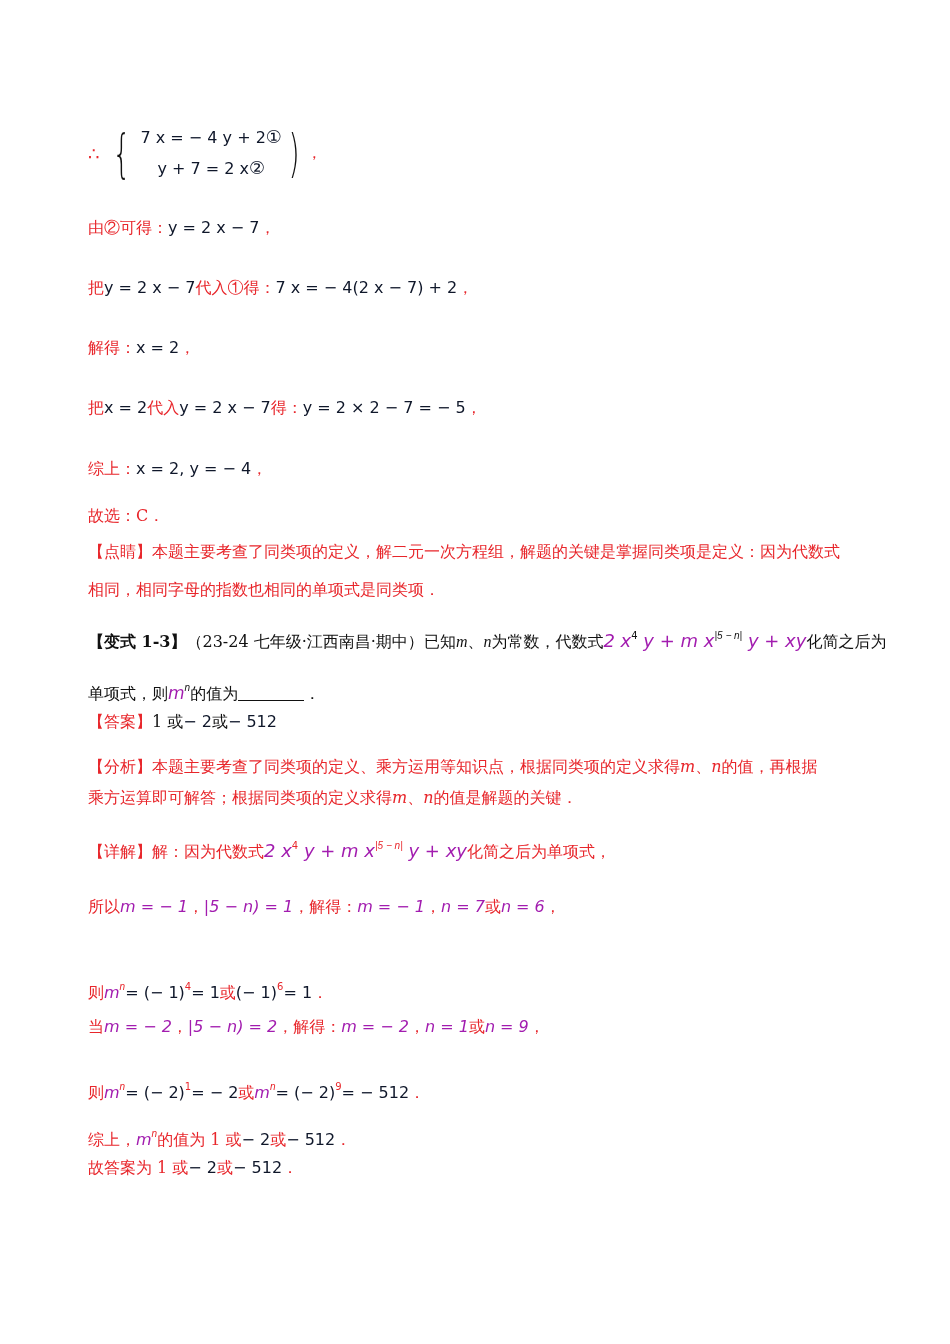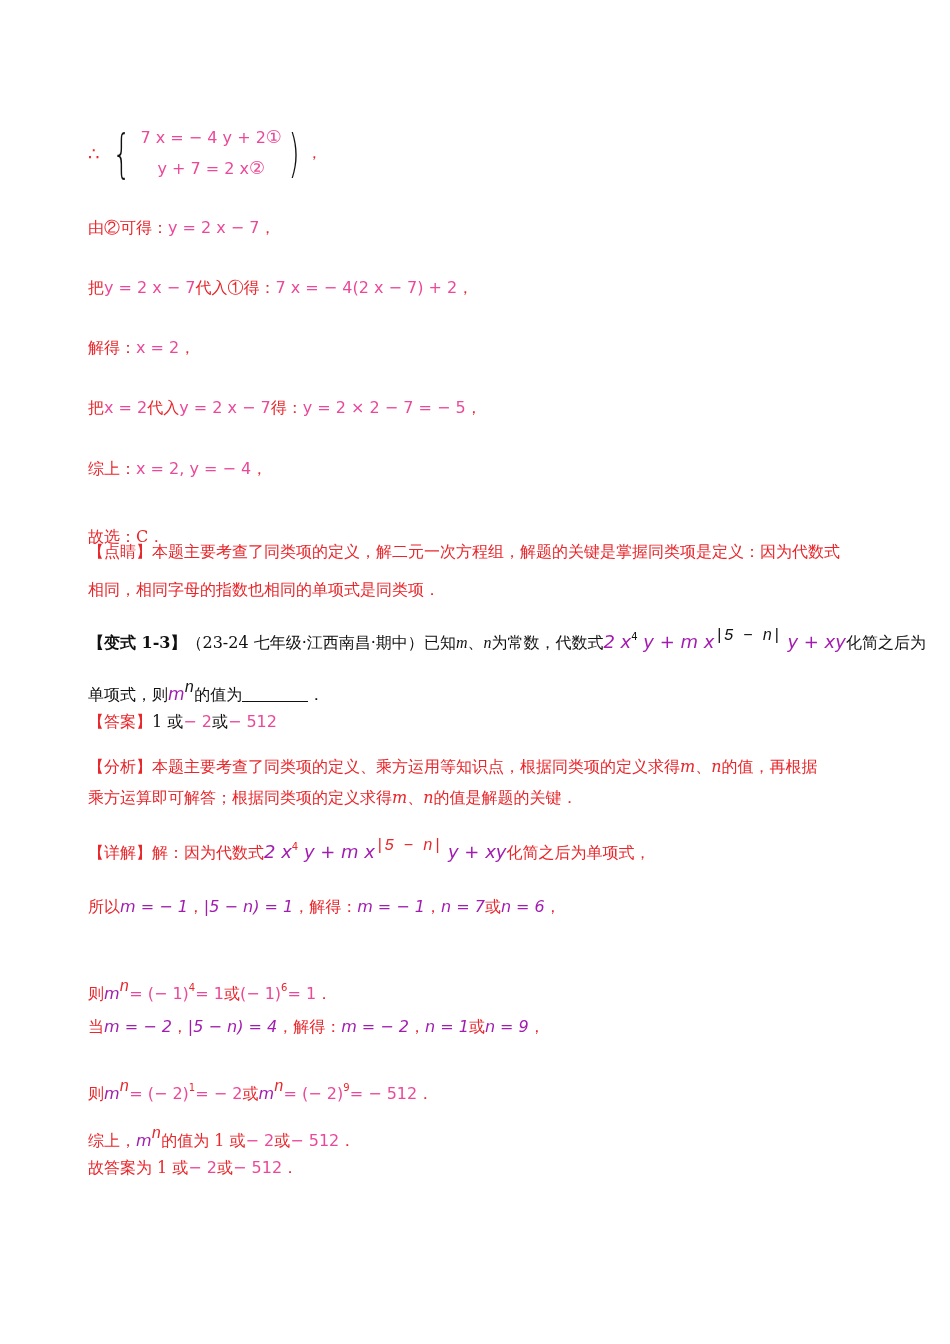--- a/index.html
+++ b/index.html
@@ -1,24 +1,24 @@
 <!DOCTYPE html>
 <html><head>
 <meta charset="utf-8">
 <style>
   html, body { margin: 0; padding: 0; background: #ffffff; }
   body { width: 950px; height: 1344px; position: relative; overflow: hidden;
          font-family: "DejaVu Serif", "Liberation Serif", serif; font-size: 16px; color: #000; }
   .line { position: absolute; left: 88px; white-space: nowrap; line-height: 22px; }
   .red { color: #e8262b; }
   .blk { color: #111; }
-  .m { font-family: "DejaVu Sans", "Liberation Sans", sans-serif; color: #ec4899; font-size: 16px; }
+  .m { font-family: "DejaVu Sans", "Liberation Sans", sans-serif; color: #0f172a; font-size: 16px; }
   .mi { font-style: italic; font-family: "DejaVu Sans", "Liberation Sans", sans-serif; color: #a21caf; }
   .sup { font-size: 10px; vertical-align: 8px; font-family: "DejaVu Sans", sans-serif; }
-  .supi { font-size: 16px; vertical-align: 8px; font-family: Liberation Mono, monospace; font-style: italic; text-align: right; }
+  .supi { font-size: 10px; vertical-align: 8px; font-family: Liberation Sans, sans-serif; font-style: italic; text-align: right; }
   .ser { font-family: "Liberation Serif", "DejaVu Serif", serif; }
   .sys { position: absolute; left: 88px; top: 122px; display: flex; align-items: center; }
   .brace { font-size: 52px; line-height: 52px; font-family: "DejaVu Sans", sans-serif; font-weight: 200; color: #111; margin: 0 2px; transform: scaleX(0.55); display: inline-block; }
   .rows { display: flex; flex-direction: column; align-items: center; }
   .rows div { line-height: 30px; }
   .blank { display: inline-block; width: 66px; border-bottom: 1.5px solid #111; height: 16px; vertical-align: -2px; }
 </style>
 </head>
 <body>
 
@@ -41,21 +41,21 @@
 </div>
 <div class="line red" style="top:337px">
   <span>解得：</span><span class="m">x = 2</span><span>，</span>
 </div>
 <div class="line red" style="top:397px">
   <span>把</span><span class="m">x = 2</span><span>代入</span><span class="m">y = 2 x − 7</span><span>得：</span><span class="m">y = 2 × 2 − 7 = − 5</span><span>，</span>
 </div>
 <div class="line red" style="top:458px">
   <span>综上：</span><span class="m">x = 2, y = − 4</span><span>，</span>
 </div>
-<div class="line red" style="top:526px">
+<div class="line red" style="top:505px">
   <span>故选：C．</span>
 </div>
 
 <div class="line red" style="top:541px">
   <span>【点睛】</span><span>本题主要考查了同类项的定义，解二元一次方程组，解题的关键是掌握同类项是定义：因为代数式</span>
 </div>
 <div class="line red" style="top:579px">
   <span>相同，相同字母的指数也相同的单项式是同类项．</span>
 </div>
 
@@ -83,21 +83,21 @@
 
 <div class="line red" style="top:896px">
   <span>所以</span><span class="mi">m = − 1</span><span>，</span><span class="mi">|5 − n) = 1</span><span>，解得：</span><span class="mi">m = − 1</span><span>，</span><span class="mi">n = 7</span><span>或</span><span class="mi">n = 6</span><span>，</span>
 </div>
 
 <div class="line red" style="top:976px">
   <span>则</span><i class="mi">m</i><span class="supi">n</span><span class="m">= (− 1)</span><span class="sup">4</span><span class="m">= 1</span><span>或</span><span class="m">(− 1)</span><span class="sup">6</span><span class="m">= 1</span><span>．</span>
 </div>
 
 <div class="line red" style="top:1016px">
-  <span>当</span><span class="mi">m = − 2</span><span>，</span><span class="mi">|5 − n) = 4</span><span>，解得：</span><span class="mi">m = − 2</span><span>，</span><span class="mi">n = 1</span><span>或</span><span class="mi">n = 9</span><span>，</span>
+  <span>当</span><span class="mi">m = − 2</span><span>，</span><span class="mi">|5 − n) = 2</span><span>，解得：</span><span class="mi">m = − 2</span><span>，</span><span class="mi">n = 1</span><span>或</span><span class="mi">n = 9</span><span>，</span>
 </div>
 
 <div class="line red" style="top:1076px">
   <span>则</span><i class="mi">m</i><span class="supi">n</span><span class="m">= (− 2)</span><span class="sup">1</span><span class="m">= − 2</span><span>或</span><i class="mi">m</i><span class="supi">n</span><span class="m">= (− 2)</span><span class="sup">9</span><span class="m">= − 512</span><span>．</span>
 </div>
 
 <div class="line red" style="top:1123px">
   <span>综上，</span><i class="mi">m</i><span class="supi">n</span><span>的值为 1 或</span><span class="m">− 2</span><span>或</span><span class="m">− 512</span><span>．</span>
 </div>
 

